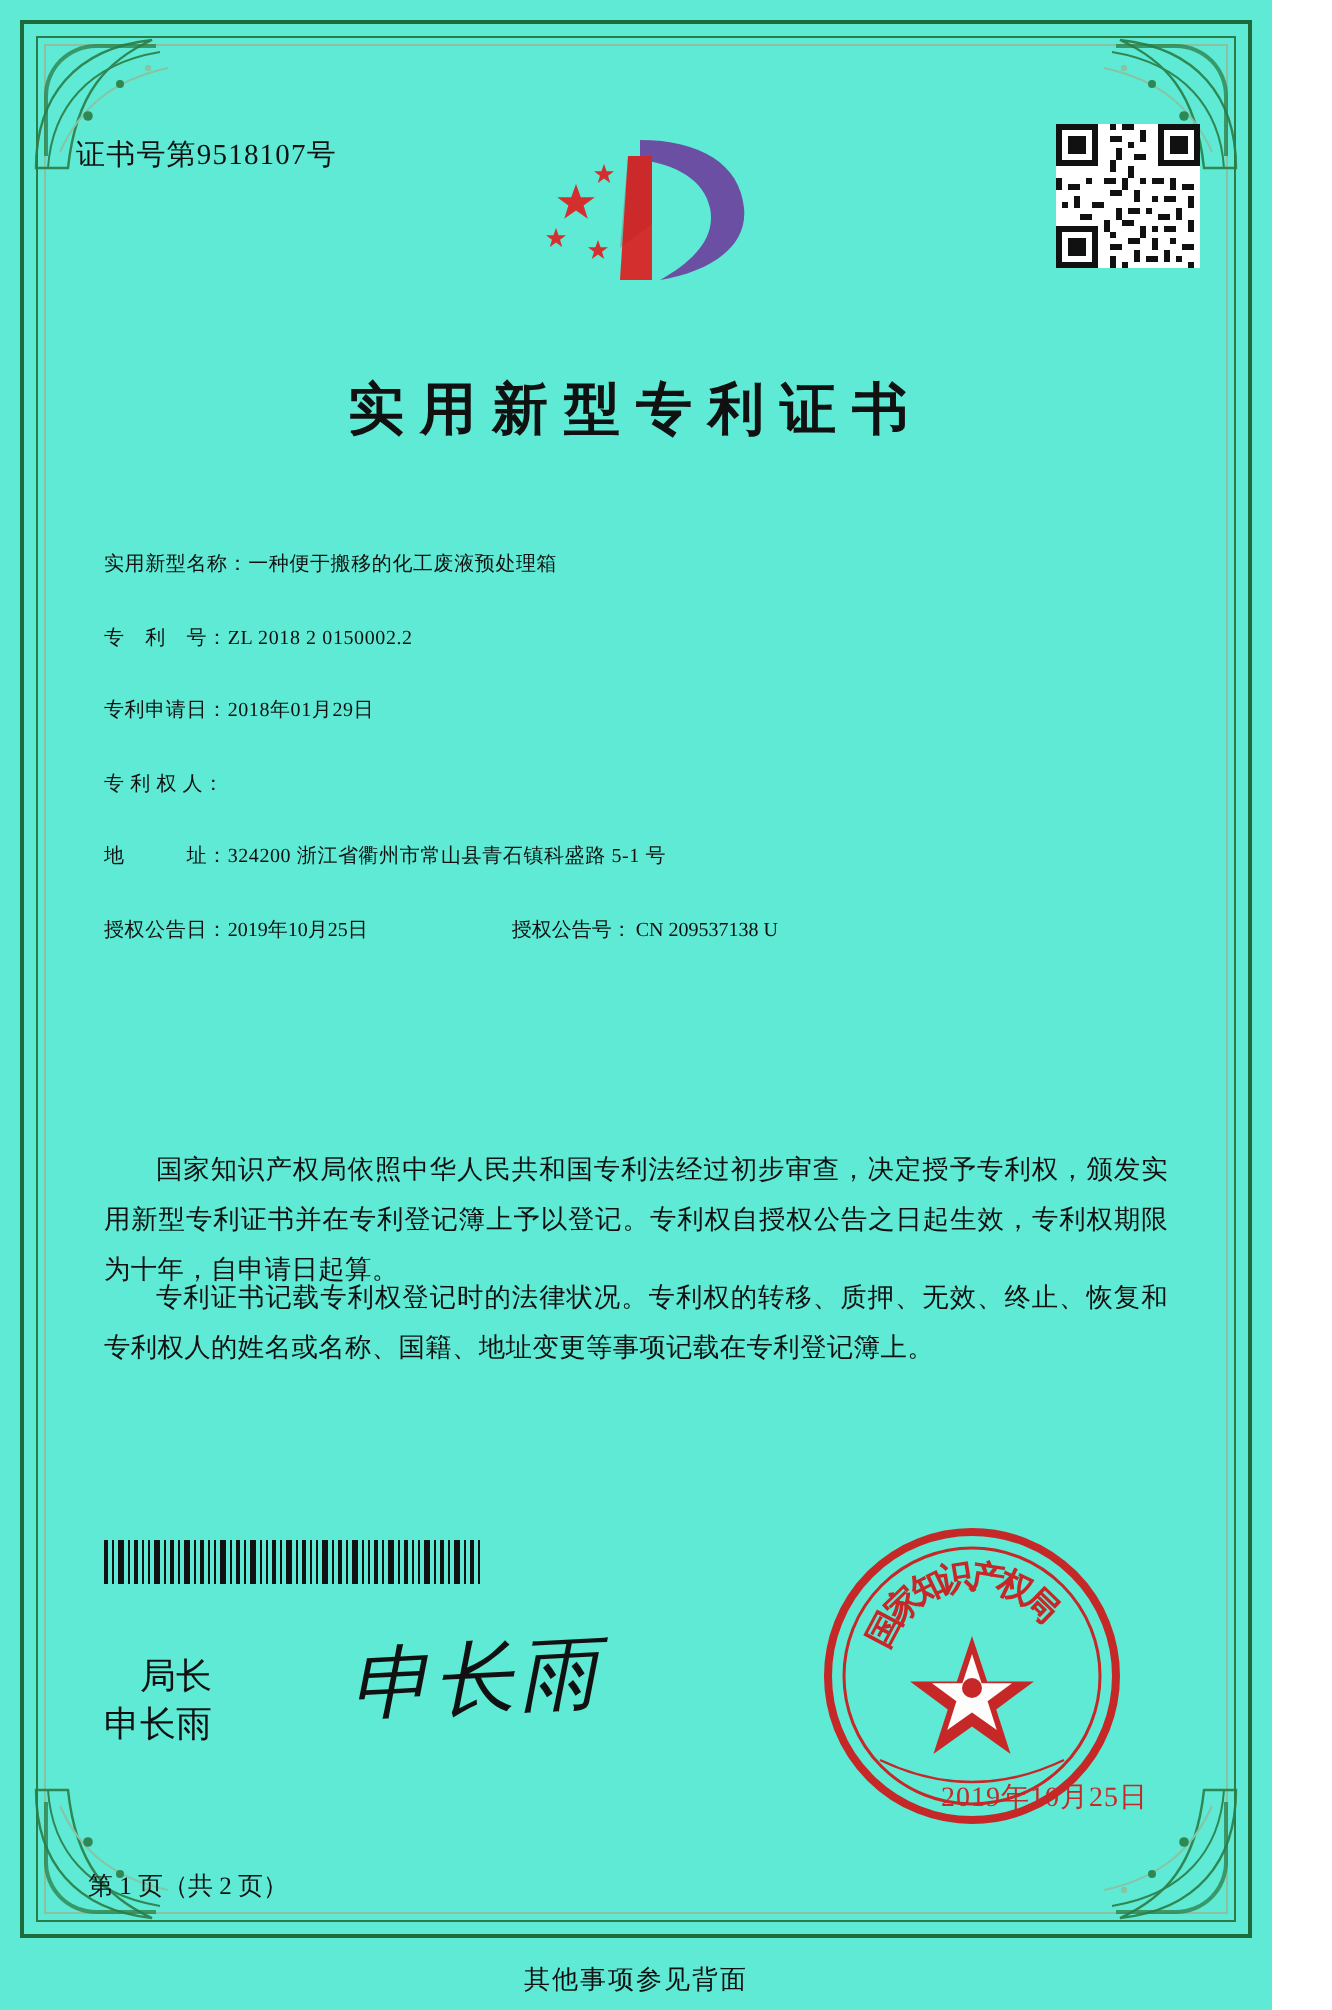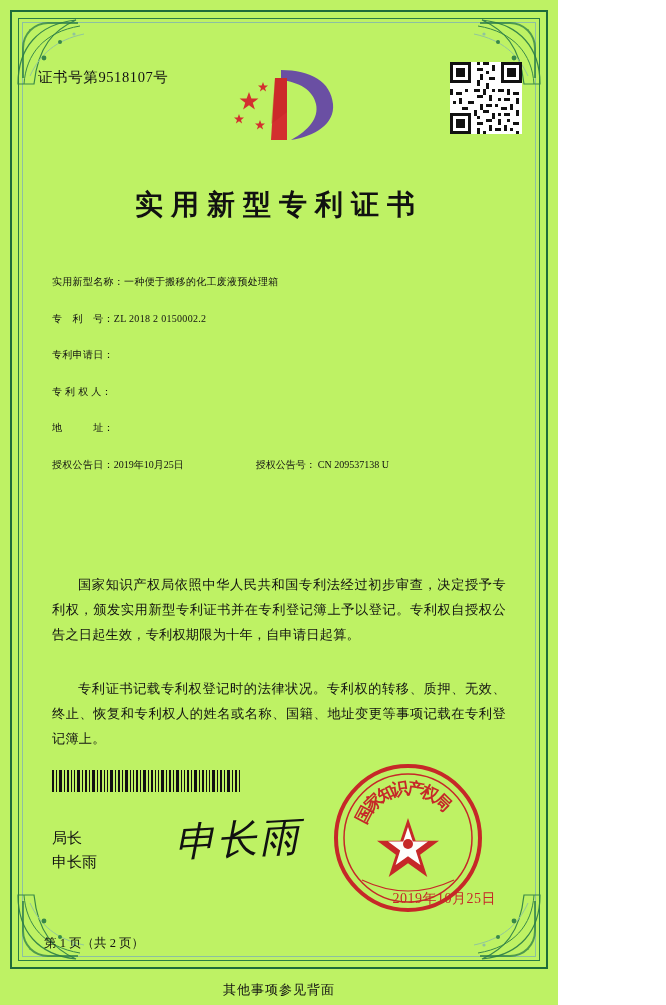--- a/index.html
+++ b/index.html
@@ -6,23 +6,23 @@
     margin: 0;
     padding: 0;
     background: #ffffff;
   }
   body {
     font-family: "Liberation Serif", "DejaVu Serif", serif;
     color: #1a1a1a;
   }
   .page {
     position: relative;
-    width: 558px;
+    width: 636px;
     height: 1005px;
-    background: #bef264;
+    background: #5eead4;
     overflow: hidden;
   }
 
   
   .border-outer {
     position: absolute;
     left: 10px; top: 10px; right: 10px; bottom: 36px;
     border: 2px solid #1e6b3a;
     box-sizing: border-box;
   }
@@ -134,39 +134,40 @@
     left: 52px;
     right: 52px;
     font-size: 13.2px;
     line-height: 25px;
     text-align: justify;
     text-indent: 26px;
     color: #111;
     letter-spacing: .2px;
   }
   #para1 { top: 572px; }
-  #para2 { top: 676px; }
+  #para2 { top: 636px; }
 
   
   .barcode {
     position: absolute;
     left: 52px;
     top: 770px;
     width: 190px;
     height: 22px;
   }
 
   
   .sig-label {
     position: absolute;
     left: 52px;
     top: 826px;
-    font-size: 15px;
+    font-size: 18px;
     line-height: 24px;
     color: #111;
+    text-align: right;
   }
   .sig-script {
     position: absolute;
     left: 175px;
     top: 812px;
     font-size: 40px;
     font-family: "DejaVu Serif", serif;
     font-style: italic;
     color: #111;
     letter-spacing: 2px;
@@ -340,26 +341,28 @@
     <div class="field">
       <span class="lbl">实用新型名称：</span>
       <span class="val">一种便于搬移的化工废液预处理箱</span>
     </div>
     <div class="field">
       <span class="lbl">专　利　号：</span>
       <span class="val">ZL 2018 2 0150002.2</span>
     </div>
     <div class="field">
       <span class="lbl">专利申请日：</span>
+      <span class="val">2018年01月29日</span>
     </div>
     <div class="field">
       <span class="lbl">专 利 权 人：</span>
     </div>
     <div class="field">
       <span class="lbl">地　　　址：</span>
+      <span class="val">324200 浙江省衢州市常山县青石镇科盛路 5-1 号</span>
     </div>
     <div class="field row2">
       <span class="lbl">授权公告日：</span>
       <span>2019年10月25日</span>
       <span class="lbl2">授权公告号：</span>
       <span class="val2">CN 209537138 U</span>
     </div>
   </div>
 
   <div class="para" id="para1">国家知识产权局依照中华人民共和国专利法经过初步审查，决定授予专利权，颁发实用新型专利证书并在专利登记簿上予以登记。专利权自授权公告之日起生效，专利权期限为十年，自申请日起算。</div>

